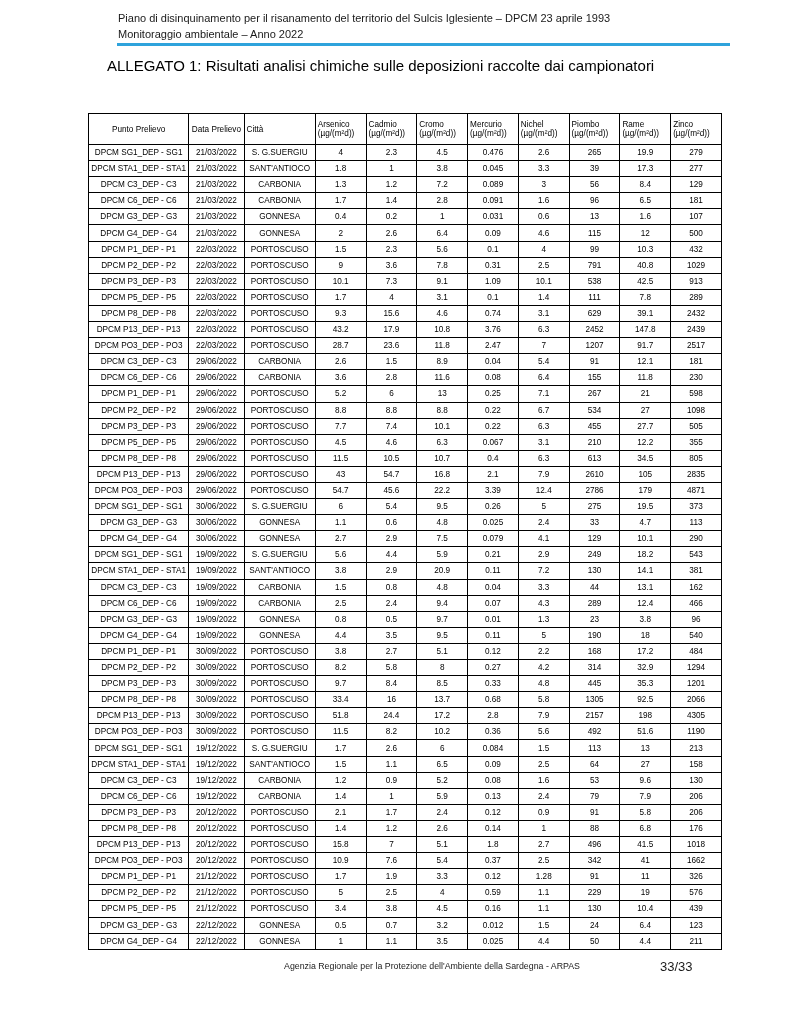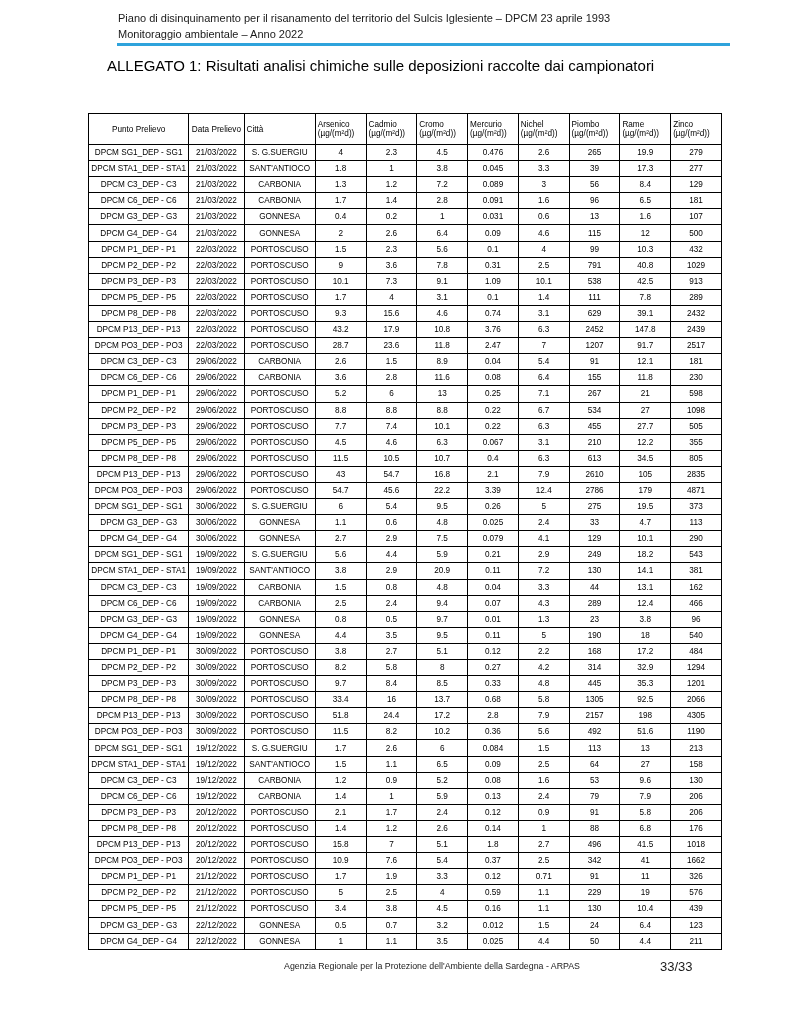--- a/index.html
+++ b/index.html
@@ -677,21 +677,21 @@
         <td class="c-center">1662</td>
       </tr>
       <tr>
         <td class="c-left">DPCM P1_DEP - P1</td>
         <td class="c-center">21/12/2022</td>
         <td class="c-center">PORTOSCUSO</td>
         <td class="c-center">1.7</td>
         <td class="c-center">1.9</td>
         <td class="c-center">3.3</td>
         <td class="c-center">0.12</td>
-        <td class="c-center">0.71</td>
+        <td class="c-center">1.28</td>
         <td class="c-center">91</td>
         <td class="c-center">11</td>
         <td class="c-center">326</td>
       </tr>
       <tr>
         <td class="c-left">DPCM P2_DEP - P2</td>
         <td class="c-center">21/12/2022</td>
         <td class="c-center">PORTOSCUSO</td>
         <td class="c-center">5</td>
         <td class="c-center">2.5</td>

